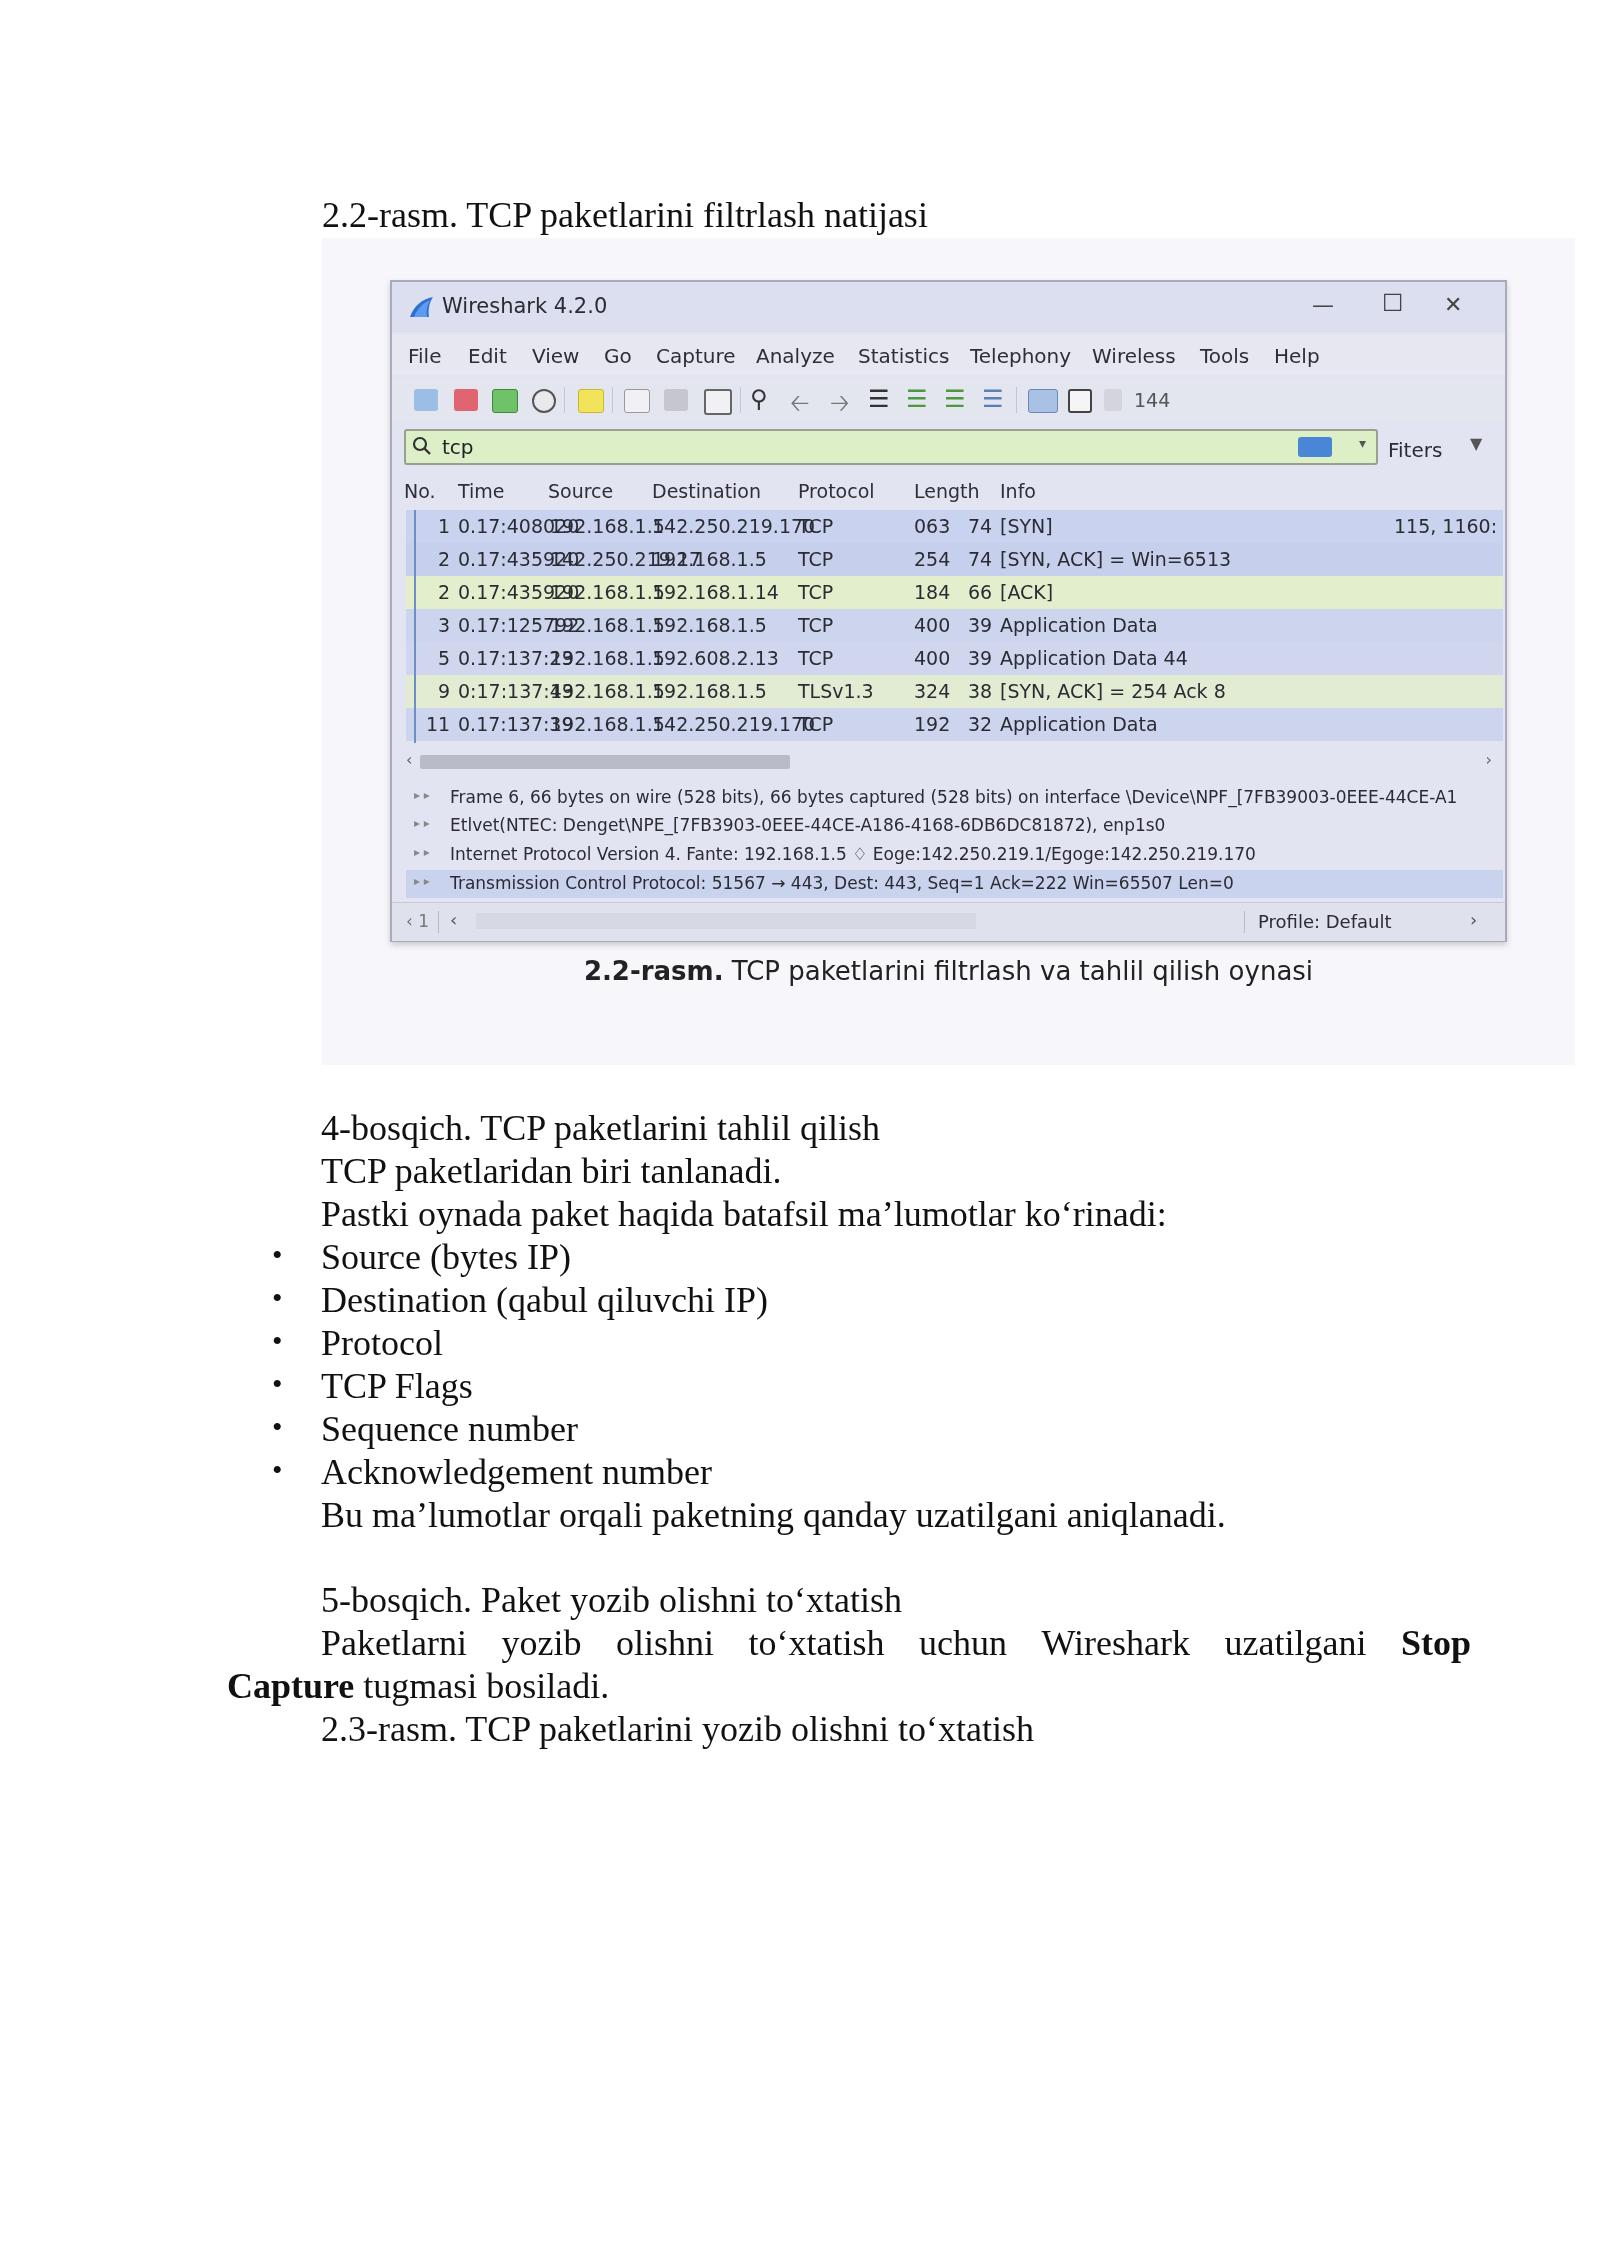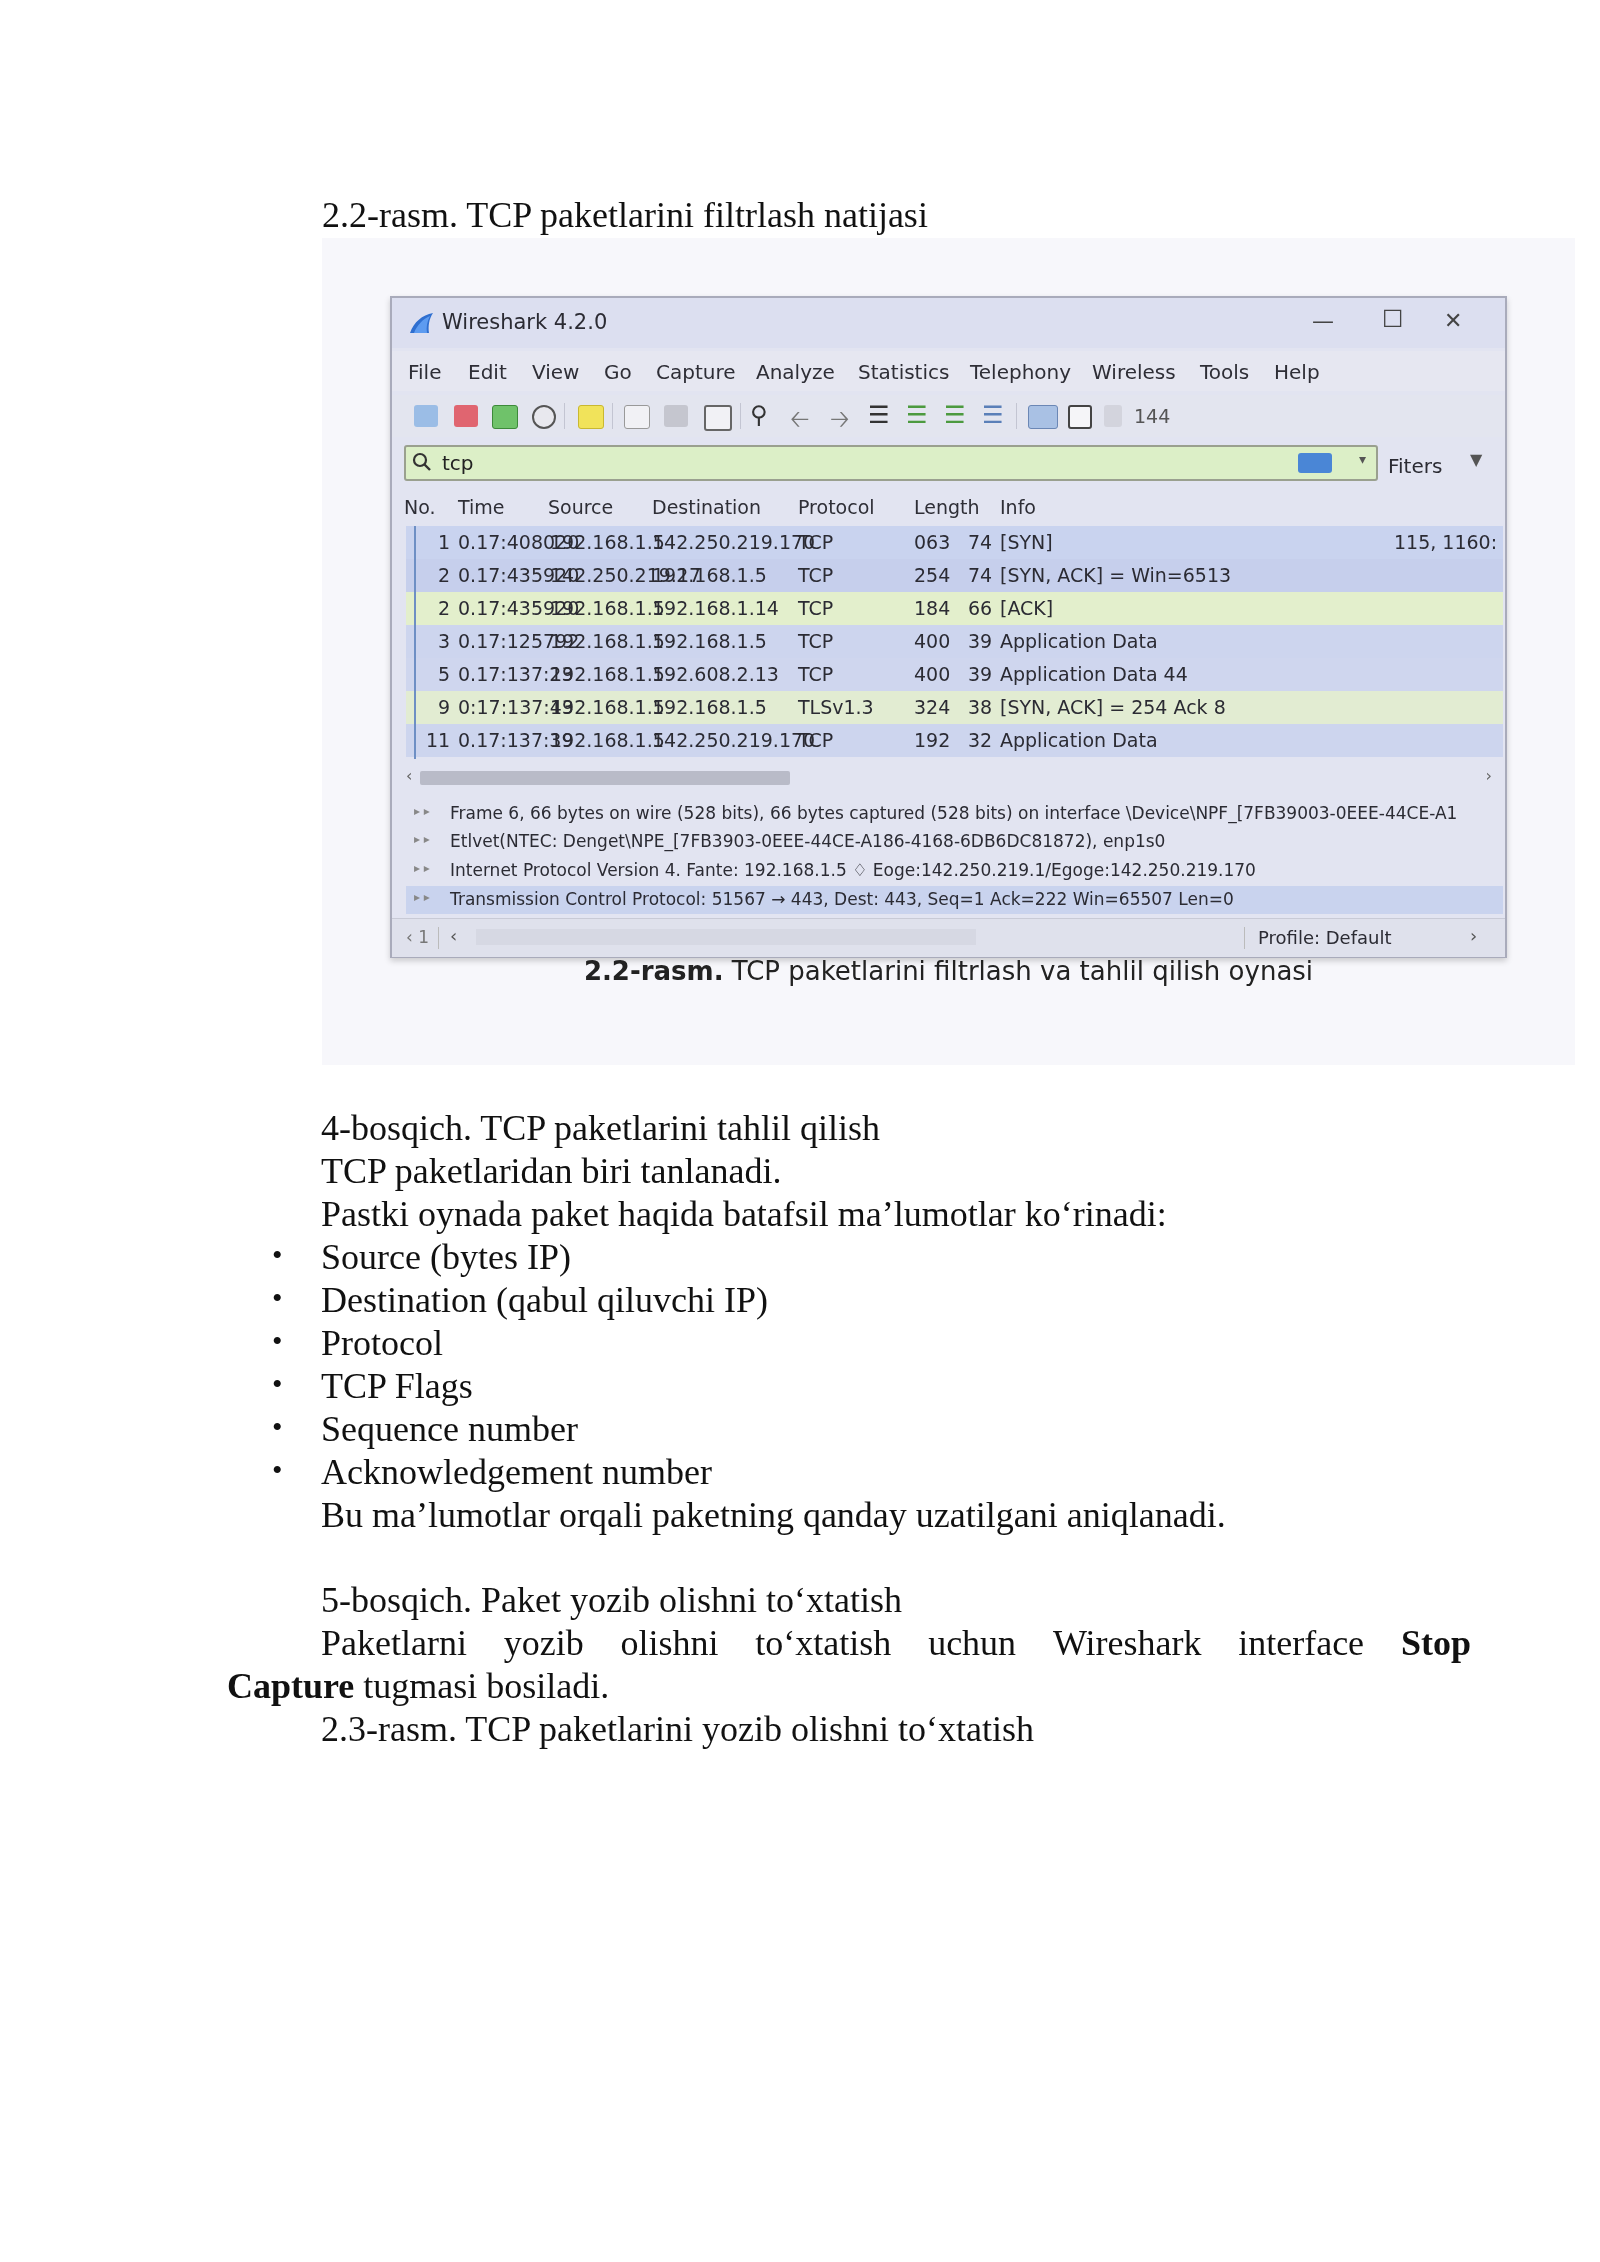--- a/index.html
+++ b/index.html
@@ -11,21 +11,21 @@
   .doc-heading { font-weight: normal; font-size: 36px; line-height: 43px; white-space: nowrap; }
   .doc-line { font-size: 36px; line-height: 43px; white-space: nowrap; }
   .bullet { position: absolute; left: 272px; font-size: 30px; }
   .justify-line { display: flex; justify-content: space-between; width: 1150px; }
 
   
   .figure-box { left: 322px; top: 238px; width: 1253px; height: 827px; background: #f7f7fb; }
   .ws-window {
     left: 390px; top: 280px; width: 1113px; height: 658px;
     background: #e2e4f1; border: 2px solid #a9abbb; box-shadow: 0 3px 6px rgba(0,0,0,0.18);
-    font-family: "DejaVu Sans", "Liberation Sans", sans-serif; color: #2b2b33; margin-top: 16px;
+    font-family: "DejaVu Sans", "Liberation Sans", sans-serif; color: #2b2b33;
   }
   .ws-titlebar { position: absolute; left: 0; top: 0; width: 100%; height: 50px; background: #dcdff0; }
   .ws-title { position: absolute; left: 50px; top: 12px; font-size: 21px; }
   .ws-logo { position: absolute; left: 16px; top: 14px; width: 26px; height: 22px; }
   .ws-winbtn { position: absolute; top: 10px; font-size: 22px; color: #444; }
   .ws-menubar { position: absolute; left: 0; top: 53px; width: 100%; height: 40px; background: #e6e7f1; }
   .ws-menu-item { position: absolute; top: 9px; font-size: 20px; color: #2e2e36; }
   .ws-toolbar { position: absolute; left: 0; top: 97px; width: 100%; height: 42px; background: #e3e5ef; }
   .tb-icon { position: absolute; top: 10px; width: 24px; height: 22px; border-radius: 3px; }
   .tb-sep { position: absolute; top: 8px; width: 1px; height: 26px; background: #c3c5d2; }
@@ -265,19 +265,19 @@
 <div class="abs doc-line" style="left:321px; top:1494px;">Bu ma’lumotlar orqali paketning qanday uzatilgani aniqlanadi.</div>
 
 <div class="abs doc-heading" style="left:321px; top:1579px;">5-bosqich. Paket yozib olishni to‘xtatish</div>
 <div class="abs doc-line justify-line" style="left:321px; top:1622px;">
   <span>Paketlarni</span>
   <span>yozib</span>
   <span>olishni</span>
   <span>to‘xtatish</span>
   <span>uchun</span>
   <span>Wireshark</span>
-  <span>interface</span>
+  <span>uzatilgani</span>
   <b>Stop</b>
 </div>
 <div class="abs doc-line" style="left:227px; top:1665px;">
   <b>Capture</b><span> tugmasi bosiladi.</span>
 </div>
 <div class="abs doc-heading" style="left:321px; top:1708px;">2.3-rasm. TCP paketlarini yozib olishni to‘xtatish</div>
 
 </body></html>

